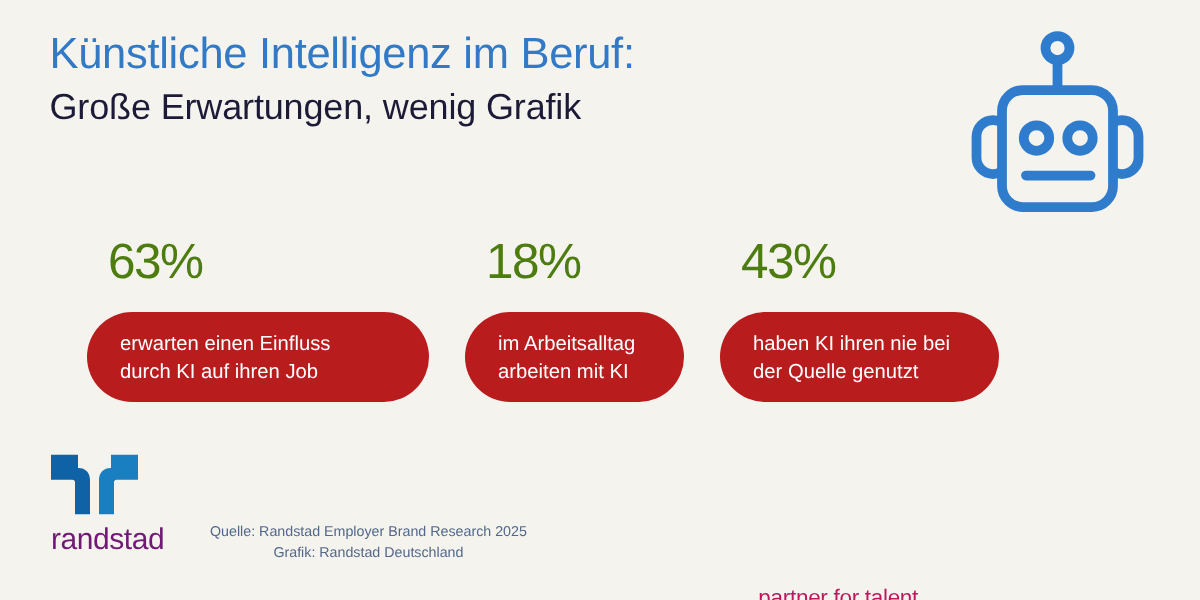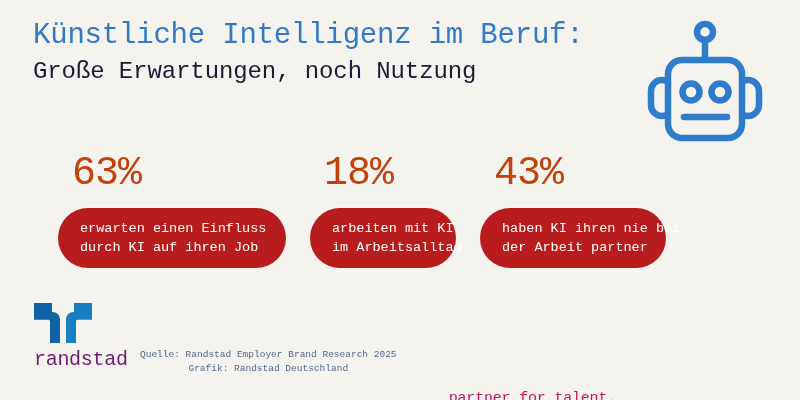--- a/index.html
+++ b/index.html
@@ -11,21 +11,20 @@
     height: 400px;
     background: #f5f3ee;
     font-family: "Liberation Sans", sans-serif;
     overflow: hidden;
   }
   .canvas {
     position: relative;
     width: 640px;
     height: 400px;
     background: #f5f3ee;
-    font-family: Liberation Mono, monospace;
   }
 
   
   .header {
     position: absolute;
     left: 33px;
     top: 18px;
     width: 600px;
   }
   .title-main {
@@ -61,24 +60,24 @@
     left: 0;
     top: 148px;
     width: 800px;
     height: 125px;
   }
   .stat {
     position: absolute;
     top: 0;
   }
   .stat-value {
-    font-size: 40px;
+    font-size: 33px;
     line-height: 52px;
     font-weight: 400;
-    color: #c2410c;
+    color: #4d7c0f;
     letter-spacing: -1px;
     margin-left: 14px;
   }
   .stat-pill {
     margin-top: 8px;
     background: #b91c1c;
     border-radius: 40px;
     color: #ffffff;
     font-size: 13.5px;
     line-height: 19px;
@@ -141,21 +140,21 @@
     margin-top: 35px;
   }
 </style>
 </head>
 <body>
 
 <div class="canvas">
 
   <div class="header">
     <div class="title-main">Künstliche Intelligenz im Beruf:</div>
-    <div class="title-sub">Große Erwartungen, noch Nutzung</div>
+    <div class="title-sub">Große Erwartungen, wenig Grafik</div>
   </div>
 
   <div class="robot">
     <svg width="130" height="130" viewBox="0 0 130 130" fill="none" xmlns="http://www.w3.org/2000/svg">
 
       <circle cx="65" cy="12" r="8" stroke="#2f7ccd" stroke-width="6.5" fill="none"></circle>
 
       <line x1="65" y1="20" x2="65" y2="40" stroke="#2f7ccd" stroke-width="6.5" stroke-linecap="round"></line>
 
       <rect x="11" y="60" width="22" height="36" rx="11" stroke="#2f7ccd" stroke-width="6.5" fill="none"></rect>
@@ -177,30 +176,30 @@
       <div class="stat-value">63%</div>
       <div class="stat-pill">
         <span class="line">erwarten einen Einfluss</span>
         <span class="line">durch KI auf ihren Job</span>
       </div>
     </div>
 
     <div class="stat stat-1">
       <div class="stat-value">18%</div>
       <div class="stat-pill">
+        <span class="line">im Arbeitsalltag</span>
         <span class="line">arbeiten mit KI</span>
-        <span class="line">im Arbeitsalltag</span>
       </div>
     </div>
 
     <div class="stat stat-2">
       <div class="stat-value">43%</div>
       <div class="stat-pill">
         <span class="line">haben KI ihren nie bei</span>
-        <span class="line">der Arbeit partner</span>
+        <span class="line">der Quelle genutzt</span>
       </div>
     </div>
 
   </div>
 
   <div class="logo">
     <svg class="logo-mark" viewBox="0 0 58 40" xmlns="http://www.w3.org/2000/svg">
       <path d="M0 0 H18 V9 H18.2 C23 9 26 12.2 26 17 V40 H16 V18.5 C16 17.4 15.3 16.8 14.2 16.8 H0 Z" fill="#0f62a5"></path>
       <path d="M58 0 H40 V9 H39.8 C35 9 32 12.2 32 17 V40 H42 V18.5 C42 17.4 42.7 16.8 43.8 16.8 H58 Z" fill="#1a7fc1"></path>
     </svg>

